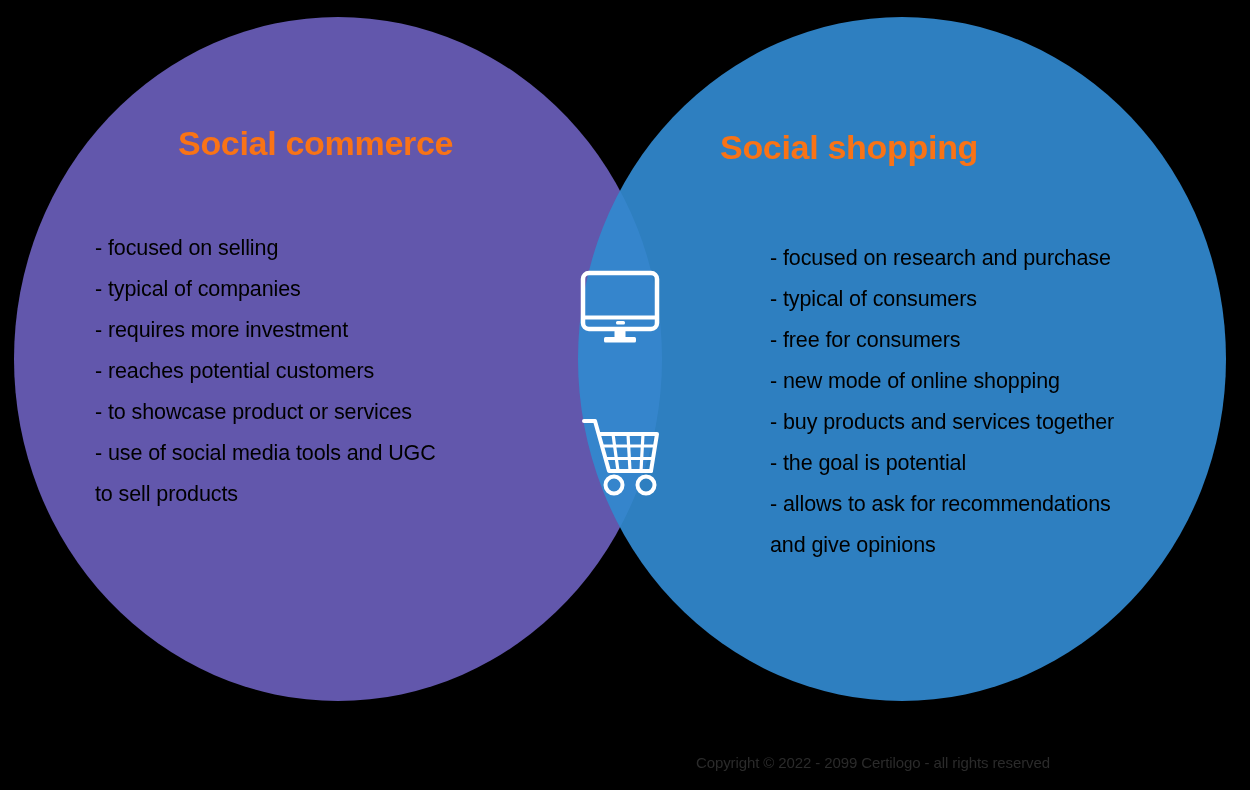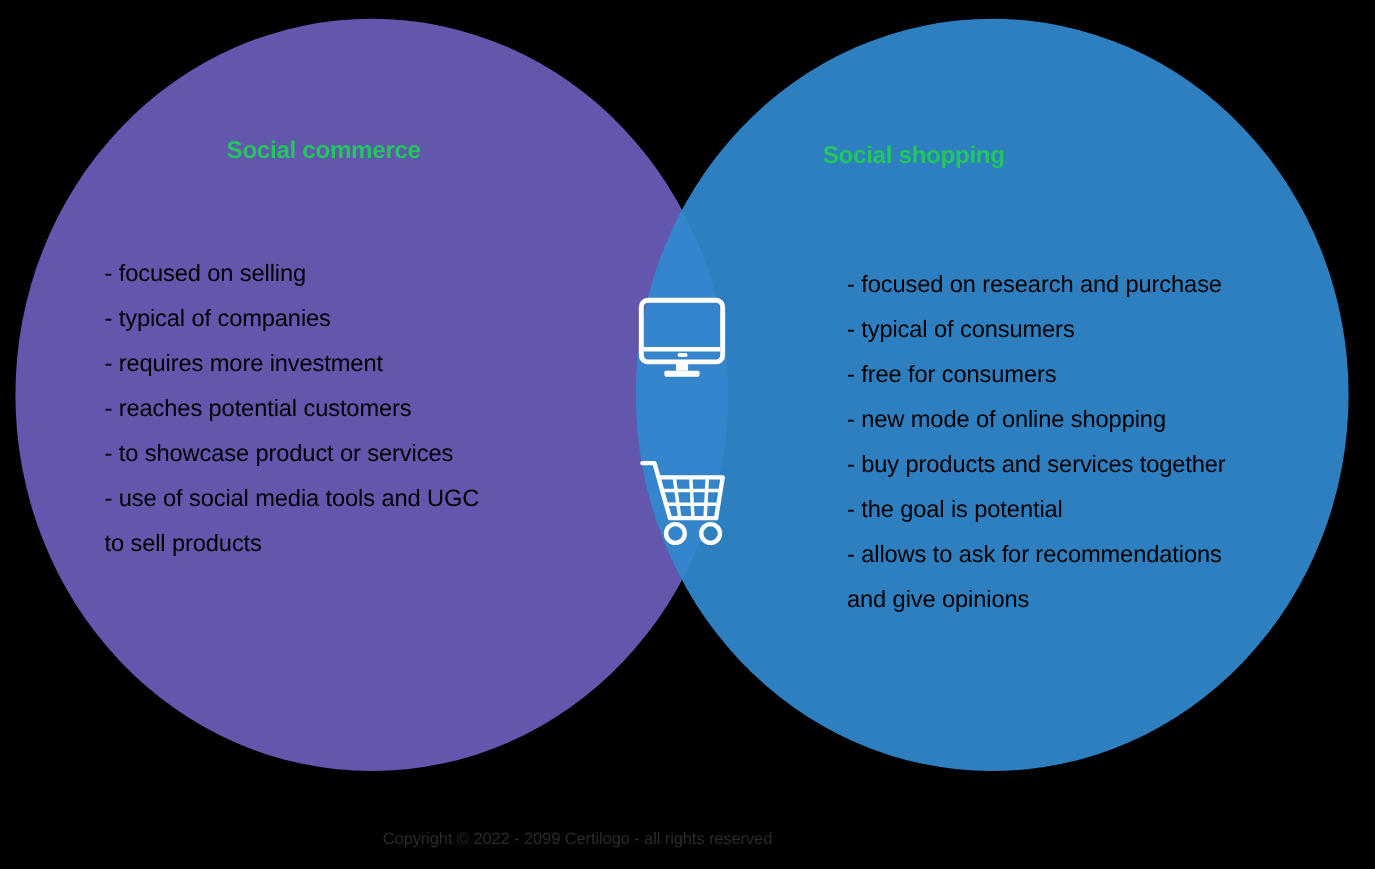--- a/index.html
+++ b/index.html
@@ -39,26 +39,25 @@
     left: 578px;
     top: 17px;
     width: 648px;
     height: 684px;
     background: #3189CF;
     opacity: 0.93;
   }
   
   .circle-title {
     position: absolute;
-    color: #22c55e;
-    font-size: 22px;
+    color: #f97316;
+    font-size: 34px;
     font-weight: bold;
     letter-spacing: -0.3px;
     white-space: nowrap;
-    margin-left: 28px;
   }
   #title-left {
     left: 178px;
     top: 124px;
   }
   #title-right {
     left: 720px;
     top: 128px;
     text-align: center;
   }
@@ -107,21 +106,21 @@
     display: block;
     width: 100%;
     height: 100%;
   }
   
   #footer-copyright {
     position: absolute;
     left: 0;
     top: 754px;
     width: 1050px;
-    text-align: center;
+    text-align: right;
     color: #2b2b2b;
     font-size: 15px;
     letter-spacing: -0.1px;
   }
 </style>
 </head>
 <body>
 
 <div id="venn-stage">
 

